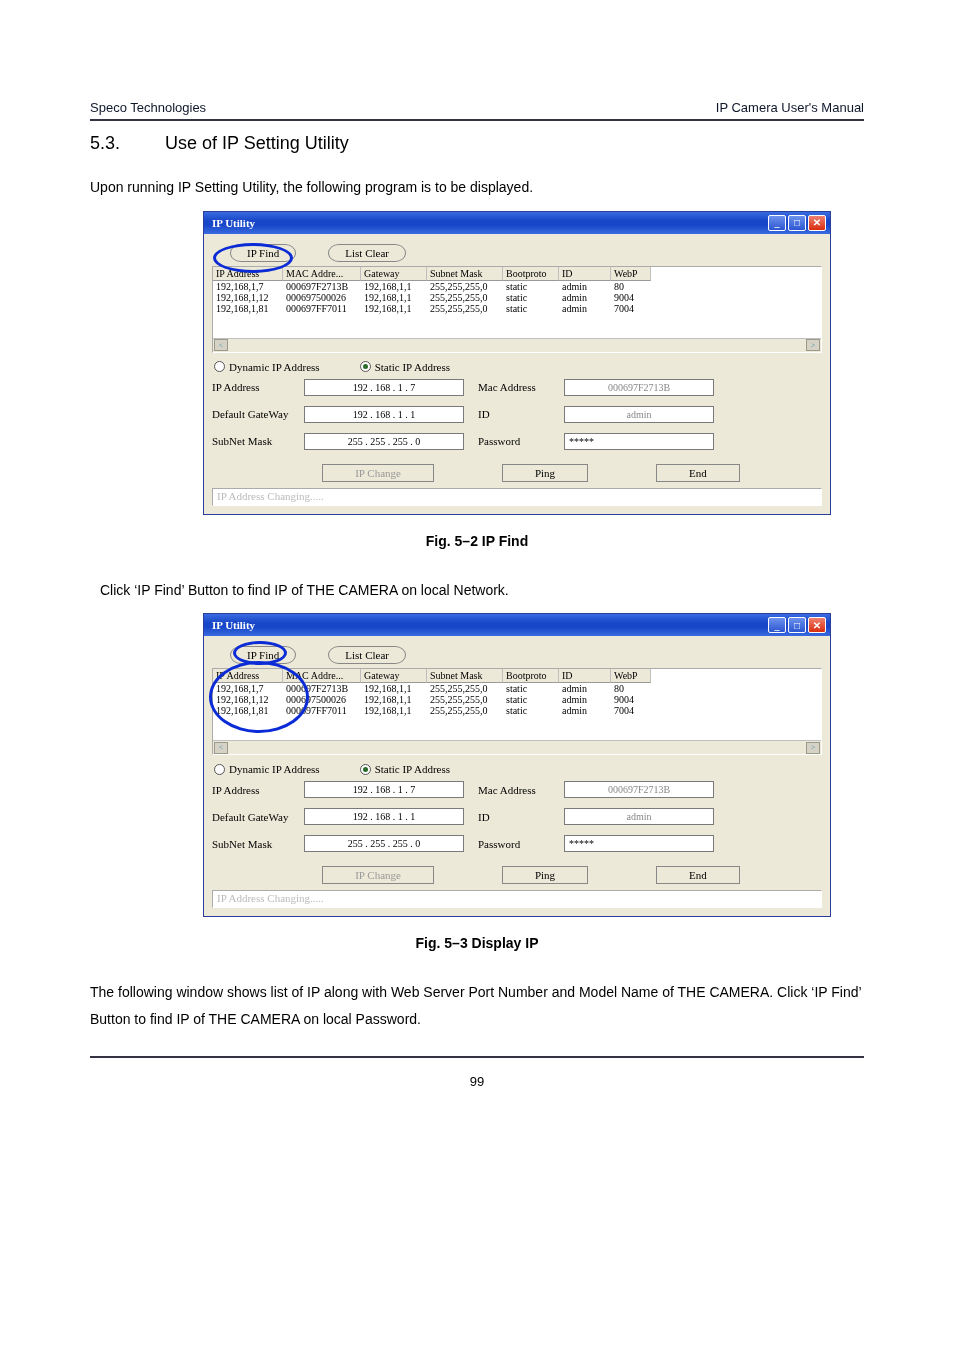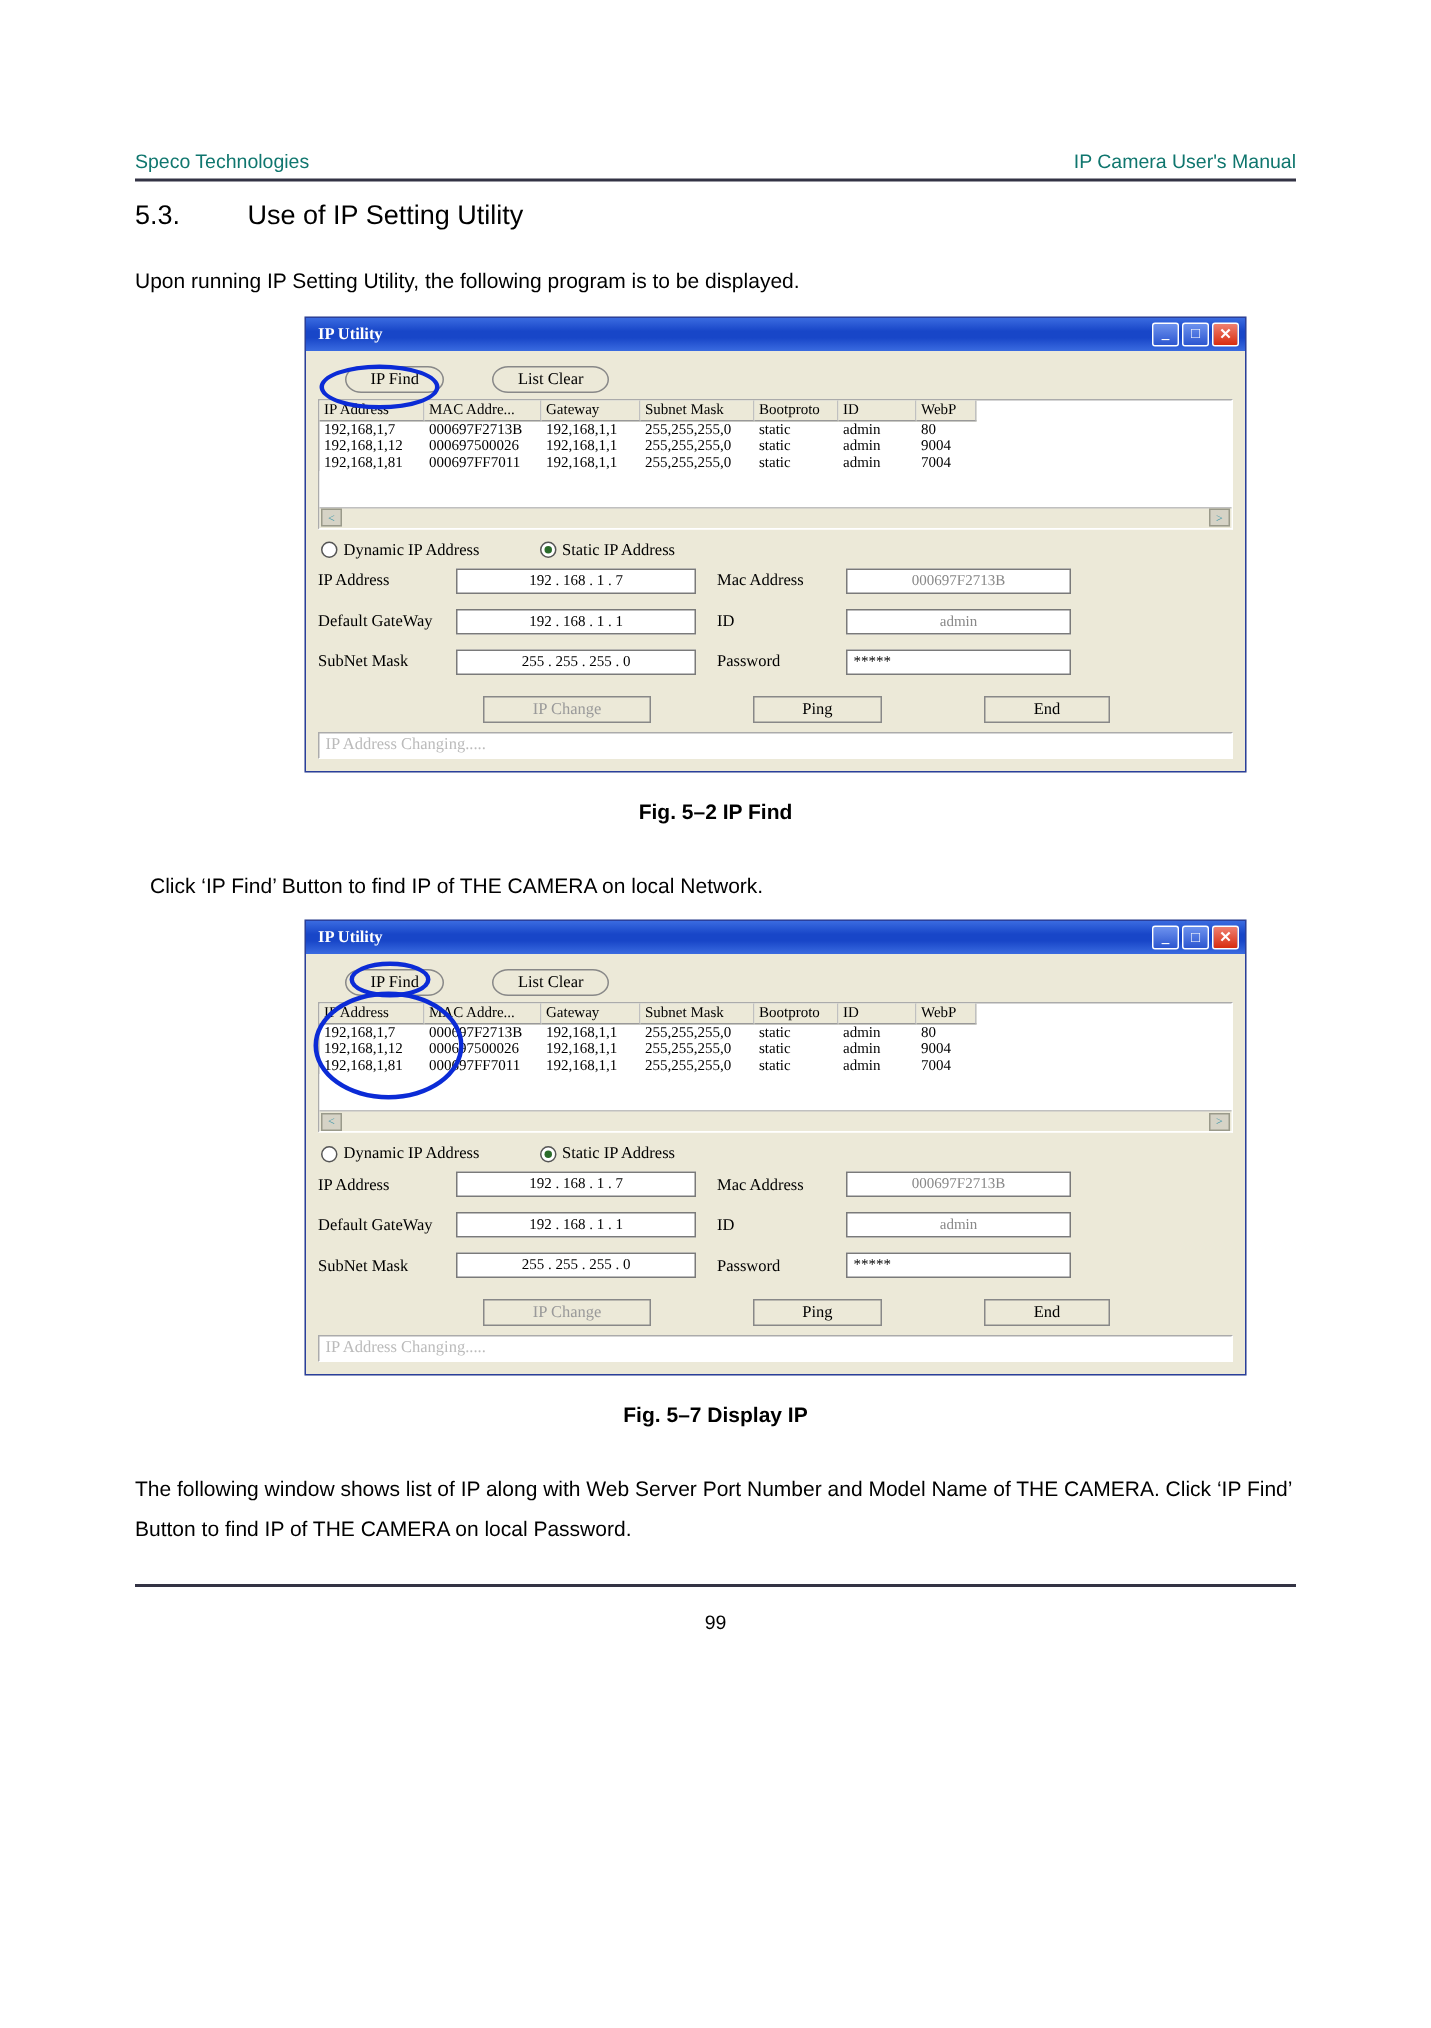--- a/index.html
+++ b/index.html
@@ -13,21 +13,21 @@
   .page {
     width: 954px;
     margin: 0 auto;
     padding: 100px 90px 60px;
     position: relative;
   }
   .header-row {
     display: flex;
     justify-content: space-between;
     font-size: 13px;
-    color: #0f766e;
+    color: #0f172a;
     margin-bottom: 4px;
     align-items: center;
   }
   .hr-thin { border-bottom: 2px solid #334; margin-bottom: 12px; }
   .hr-blue-bottom { border-bottom: 2px solid #334; margin-top: 24px; }
   .section-title {
     font-size: 18px;
     font-weight: normal;
     margin-bottom: 20px;
   }
@@ -384,19 +384,19 @@
         <div class="btnrow">
           <div class="winbtn dis">IP Change</div>
           <div class="winbtn">Ping</div>
           <div class="winbtn">End</div>
         </div>
         <div class="statusbar">IP Address Changing.....</div>
       </div>
     </div>
   </div>
 
-  <div class="figure-caption">Fig.  5–7 Display IP</div>
+  <div class="figure-caption">Fig.  5–3 Display IP</div>
 
   <div class="para">The following window shows list of IP along with Web Server Port Number and Model Name of THE CAMERA. Click ‘IP Find’ Button to find IP of THE CAMERA on local Password.</div>
 
   <div class="hr-blue-bottom"></div>
   <div class="page-number">99</div>
 </div>
 
 </body></html>

